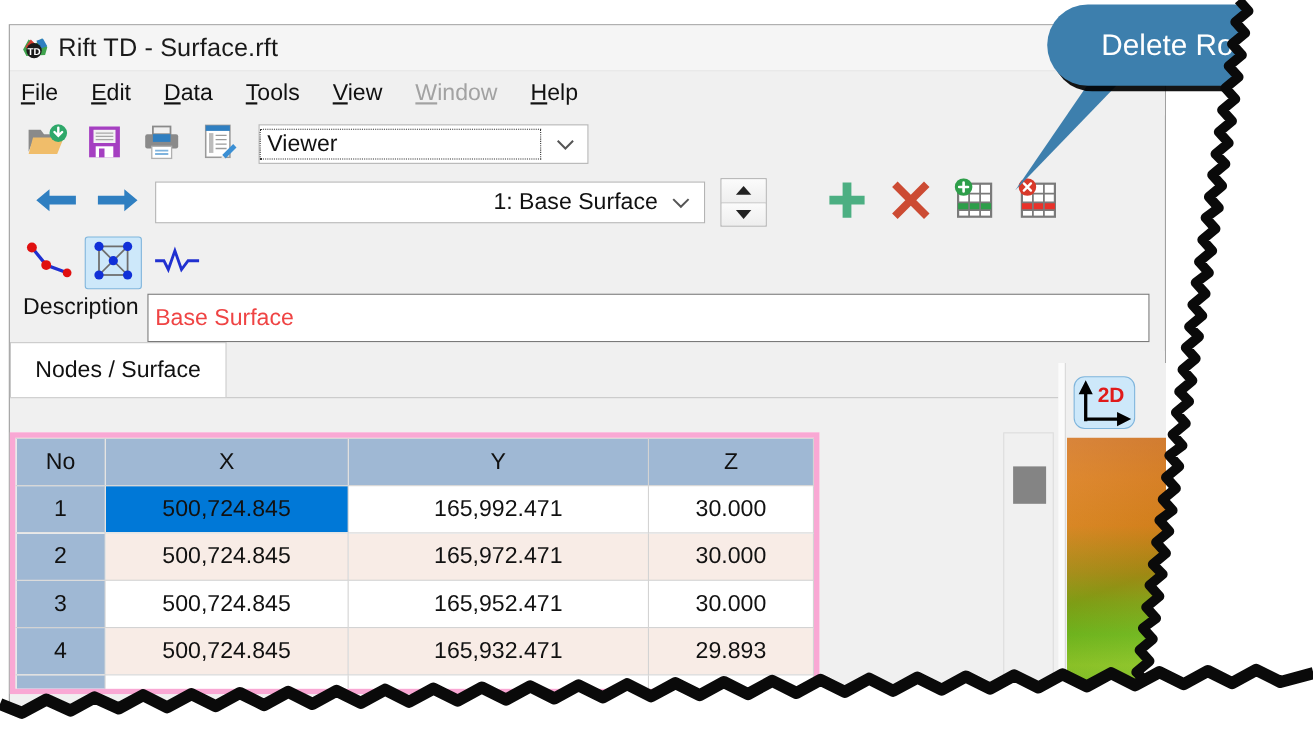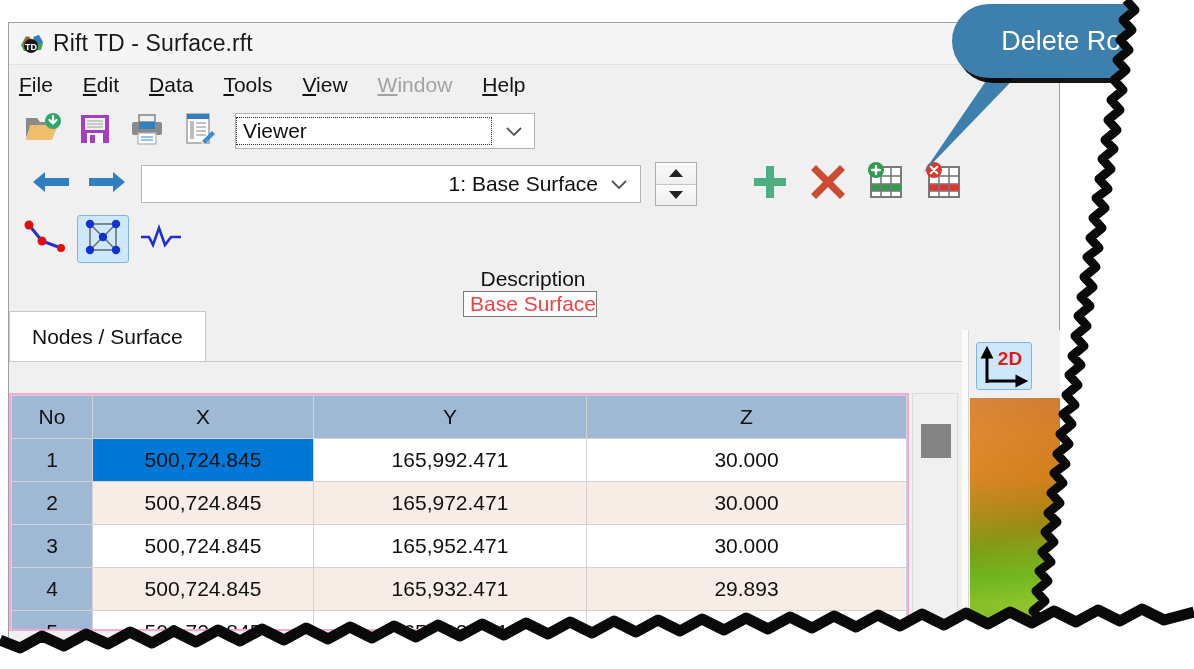--- a/index.html
+++ b/index.html
@@ -104,23 +104,22 @@
     box-sizing:border-box;
   }
   .mode-btn{
     width:52px;height:48px;display:flex;align-items:center;justify-content:center;flex:none;
     margin-right:6px;box-sizing:border-box;border:1px solid transparent;border-radius:3px;
   }
   .mode-btn.selected{background:#cde8fa;border:1px solid #7fb5dc;}
 
   
   #desc-row{
-    height:44px;display:flex;align-items:center;padding-left:6px;
-    box-sizing:border-box;
-    flex-direction:column;
+    height:44px;display:flex;align-items:flex-start;padding-left:12px;
+    box-sizing:border-box;
   }
   #desc-label{font-size:21px;color:#111;margin-right:8px;}
   #desc-input{
     flex:1;margin-right:14px;height:44px;background:#fff;border:1px solid #7a7a7a;
     display:flex;align-items:center;padding-left:6px;box-sizing:border-box;
     font-size:21px;color:#ef4444;
   }
 
   
   #tab-strip{
@@ -128,22 +127,22 @@
     border-bottom:1px solid #c8c8c8;background:#f0f0f0;
   }
   .tab{
     height:50px;display:flex;align-items:center;padding:0 22px;
     font-size:21px;color:#111;background:#fff;
     border:1px solid #c8c8c8;border-bottom:none;box-sizing:border-box;
   }
 
   
   #grid-wrap{
-    position:absolute;left:9px;top:393px;width:900px;height:238px;
-    background:#fff;border:2px solid #f9a8d4;box-sizing:border-box;overflow:hidden;
+    position:absolute;left:9px;top:393px;width:736px;height:238px;
+    background:#fff;border:5px solid #f9a8d4;box-sizing:border-box;overflow:hidden;
   }
   table#grid{border-collapse:collapse;width:100%;table-layout:fixed;font-size:21px;}
   table#grid th,table#grid td{
     border:1px solid #d3d3d3;height:40px;text-align:center;color:#111;font-weight:normal;
     overflow:hidden;white-space:nowrap;
   }
   table#grid th{background:#9fb8d4;}
   th.c-no,td.c-no{width:78px;background:#9fb8d4;}
   th.c-x,td.c-x{width:218px;}
   th.c-y,td.c-y{width:270px;}
@@ -160,21 +159,21 @@
     position:absolute;left:8px;top:30px;width:30px;height:34px;background:#848484;
   }
 
   
   #preview-panel{
     position:absolute;left:962px;top:330px;width:98px;height:301px;
     background:#f0f0f0;overflow:hidden;
   }
   #btn-2d{
     position:absolute;left:14px;top:12px;width:56px;height:48px;
-    background:#cde8fa;border:1px solid #7fb5dc;border-radius:3px;
+    background:#cde8fa;border:1px solid #7fb5dc;border-radius:10px;
     box-sizing:border-box;
   }
   #heatmap{
     position:absolute;left:8px;top:68px;width:110px;height:235px;
     background:
       linear-gradient(160deg, rgba(255,255,255,0.18) 0%, rgba(0,0,0,0.12) 55%, rgba(255,255,255,0.10) 100%),
       linear-gradient(#d06a10 0%, #e07a10 16%, #e58512 34%, #b79a16 52%, #8fb318 64%, #76c41b 76%, #8ecb1f 88%, #74bb16 100%);
   }
   
   #panel-edge{

